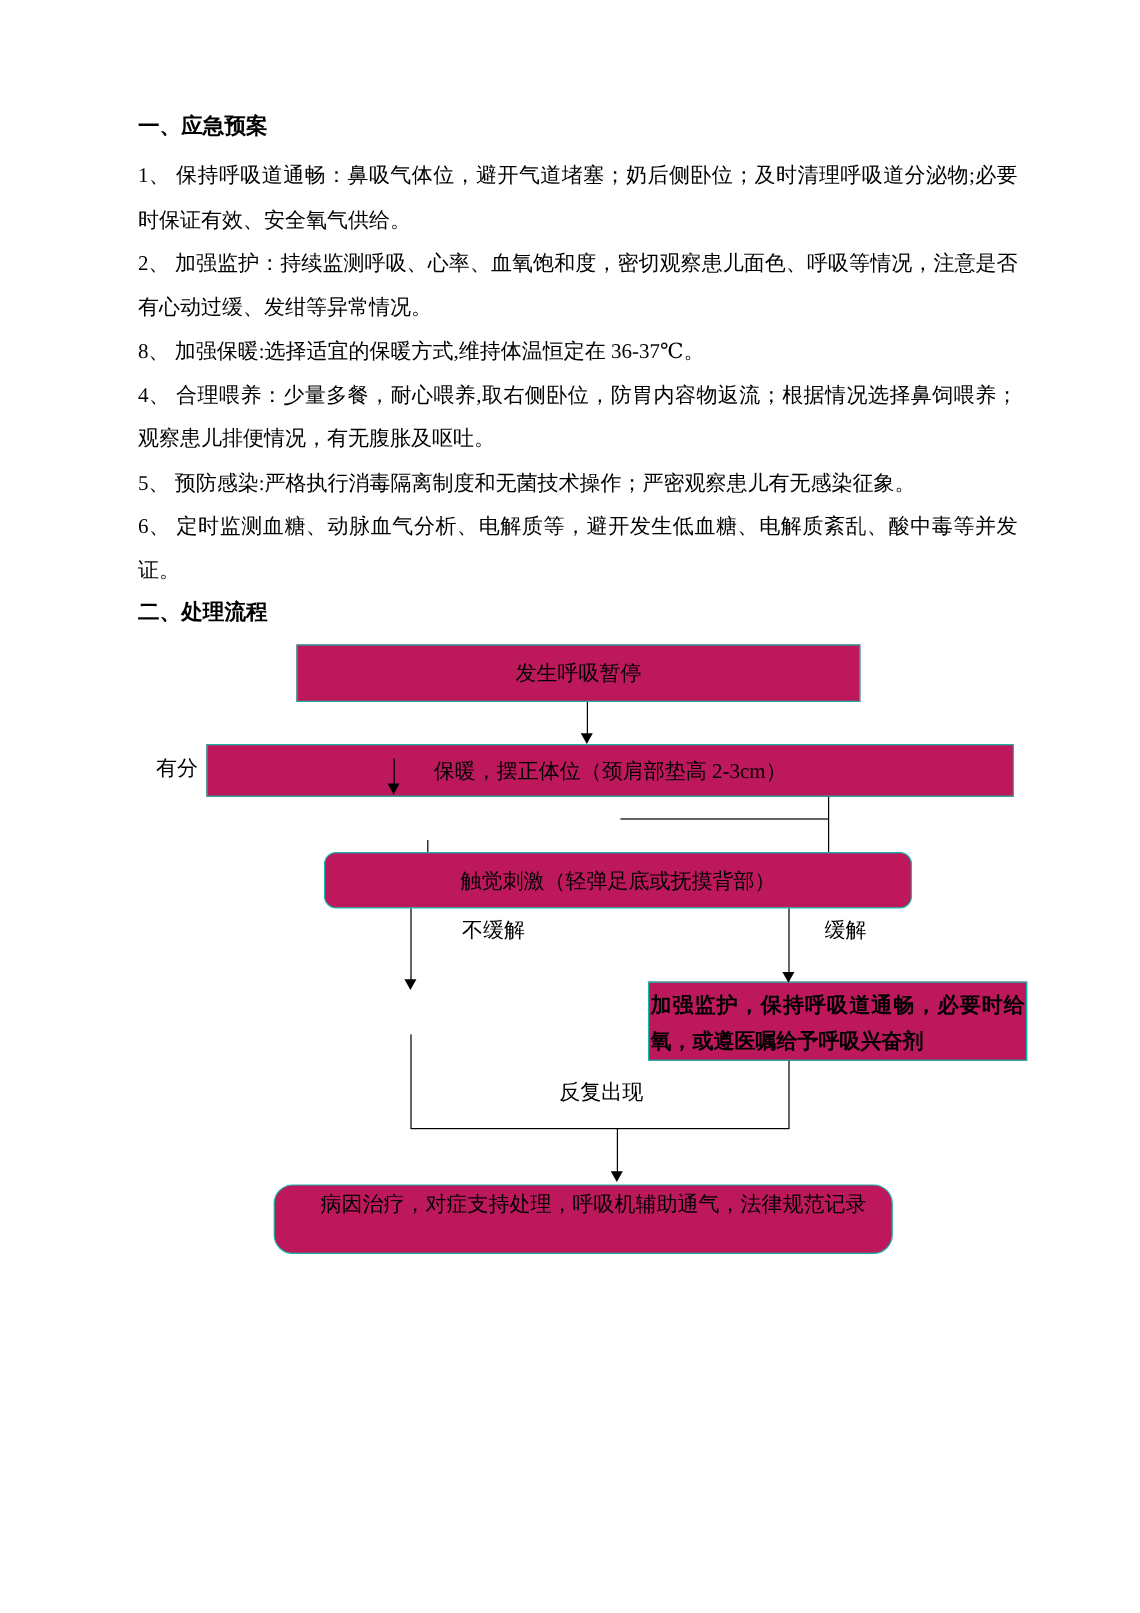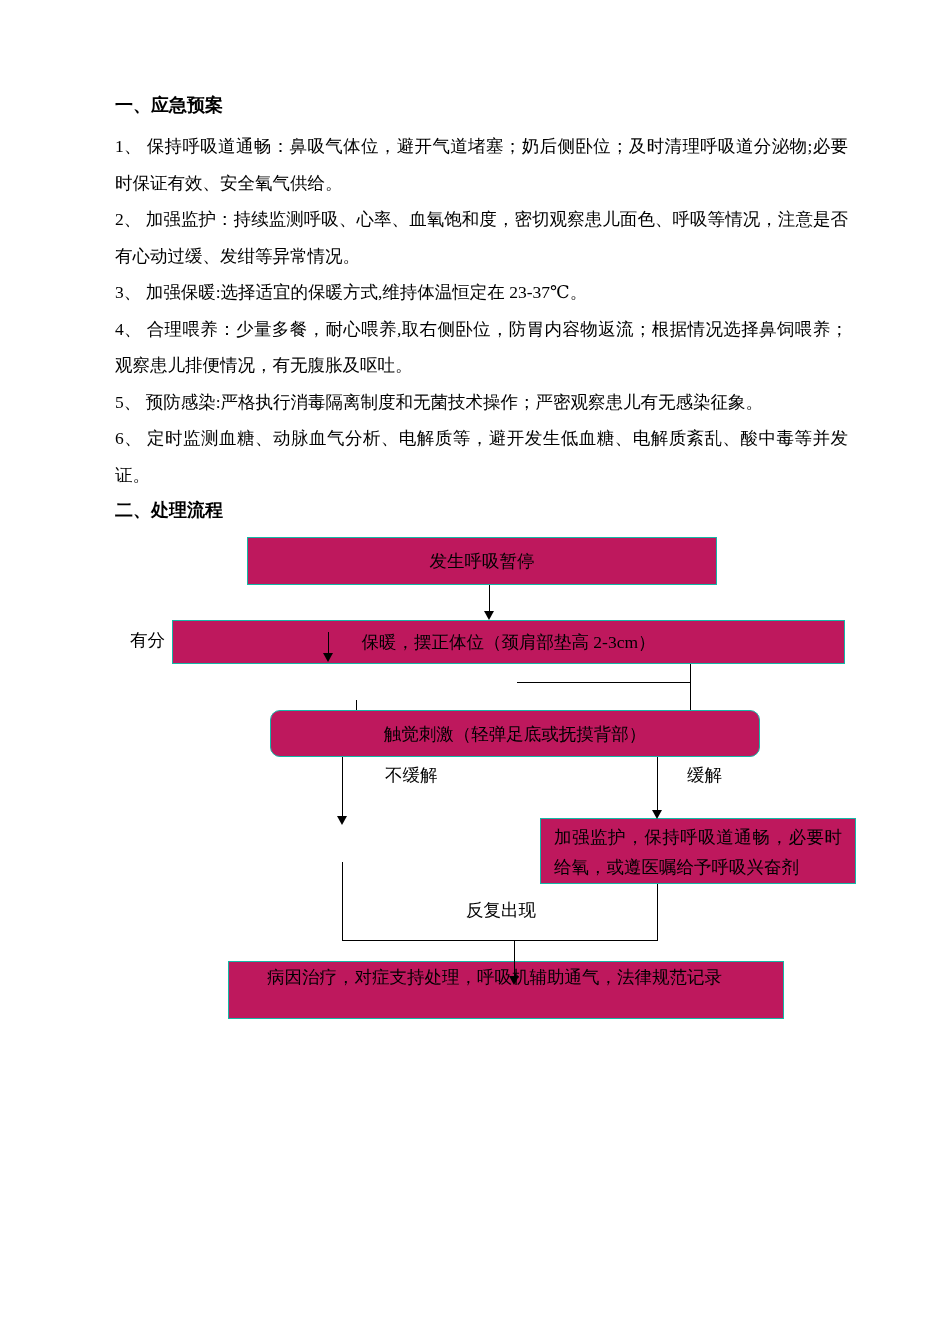--- a/index.html
+++ b/index.html
@@ -45,21 +45,21 @@
     position: absolute;
     border: 1px solid #14b8a6;
     background: #be185d;
   }
   .fbox.center {
     display: flex;
     align-items: center;
     justify-content: center;
     text-align: center;
   }
-  .fbox.padded { padding: 3px 13px; text-align: justify; line-height: 30px; }
+  .fbox.padded { padding: 3px 1px; text-align: justify; line-height: 30px; font-weight: bold; }
   .fbox.indent { padding: 2px 10px; line-height: 26px; text-indent: 28px; }
   .vline { position: absolute; width: 1px; background: #000000; }
   .hline { position: absolute; height: 1px; background: #000000; }
   .ah {
     position: absolute;
     width: 0; height: 0;
     border-left: 5px solid transparent;
     border-right: 5px solid transparent;
     border-top: 9px solid #000000;
   }
@@ -68,42 +68,42 @@
 </style>
 </head>
 <body>
 
 <div class="page">
 
   <div class="content">
     <p class="heading">一、应急预案</p>
     <p class="para">1、 保持呼吸道通畅：鼻吸气体位，避开气道堵塞；奶后侧卧位；及时清理呼吸道分泌物;必要时保证有效、安全氧气供给。</p>
     <p class="para">2、 加强监护：持续监测呼吸、心率、血氧饱和度，密切观察患儿面色、呼吸等情况，注意是否有心动过缓、发绀等异常情况。</p>
-    <p class="para">3、 加强保暖:选择适宜的保暖方式,维持体温恒定在 23-37℃。</p>
+    <p class="para">8、 加强保暖:选择适宜的保暖方式,维持体温恒定在 36-37℃。</p>
     <p class="para">4、 合理喂养：少量多餐，耐心喂养,取右侧卧位，防胃内容物返流；根据情况选择鼻饲喂养；观察患儿排便情况，有无腹胀及呕吐。</p>
     <p class="para">5、 预防感染:严格执行消毒隔离制度和无菌技术操作；严密观察患儿有无感染征象。</p>
     <p class="para">6、 定时监测血糖、动脉血气分析、电解质等，避开发生低血糖、电解质紊乱、酸中毒等并发证。</p>
     <p class="heading heading2">二、处理流程</p>
   </div>
 
   <div class="flow">
 
     <span class="flabel" style="left:130px; top:98px;">有分</span>
 
     <div class="fbox center" style="left:247px; top:7px; width:470px; height:48px;">发生呼吸暂停</div>
 
     <div class="fbox center" style="left:172px; top:90px; width:673px; height:44px;">保暖，摆正体位（颈肩部垫高 2-3cm）</div>
 
 
     <div class="fbox center" style="left:270px; top:180px; width:490px; height:47px;border-radius:10px;">触觉刺激（轻弹足底或抚摸背部）</div>
 
 
     <div class="fbox padded" style="left:540px; top:288px; width:316px; height:66px;">加强监护，保持呼吸道通畅，必要时给氧，或遵医嘱给予呼吸兴奋剂</div>
 
-    <div class="fbox indent" style="left:228px; top:431px; width:556px; height:58px;">病因治疗，对症支持处理，呼吸机辅助通气，法律规范记录</div>
+    <div class="fbox indent" style="left:228px; top:457px; width:516px; height:58px;border-radius:16px;">病因治疗，对症支持处理，呼吸机辅助通气，法律规范记录</div>
 
     <span class="flabel" style="left:385px; top:233px;">不缓解</span>
     <span class="flabel" style="left:687px; top:233px;">缓解</span>
     <span class="flabel" style="left:466px; top:368px;">反复出现</span>
 
     <div class="vline" style="left:489px; top:55px; height:28px;"></div>
     <div class="ah" style="left:484px; top:81px;"></div>
 
     <div class="vline" style="left:328px; top:102px; height:22px;"></div>
     <div class="ah" style="left:323px; top:123px;"></div>

